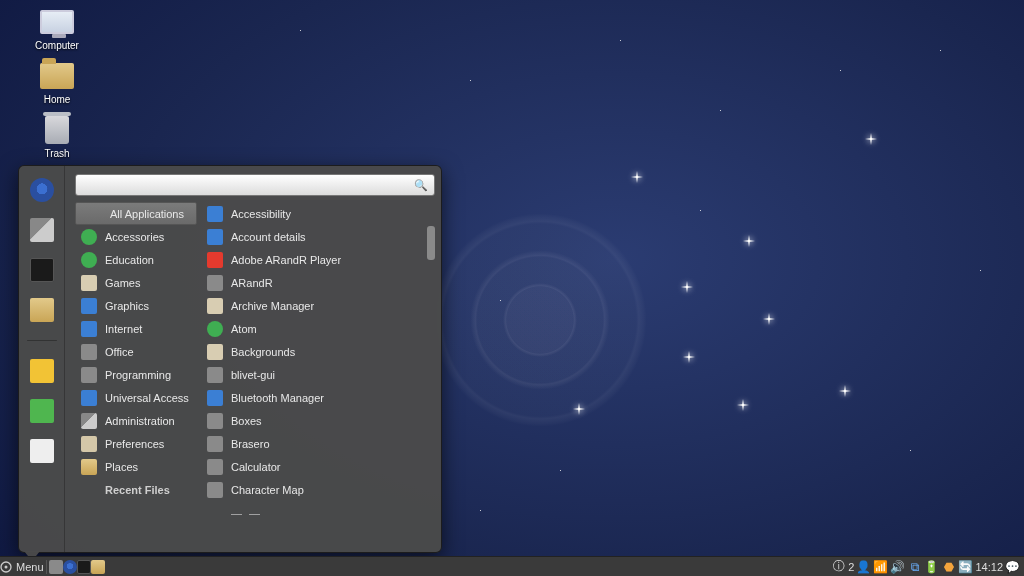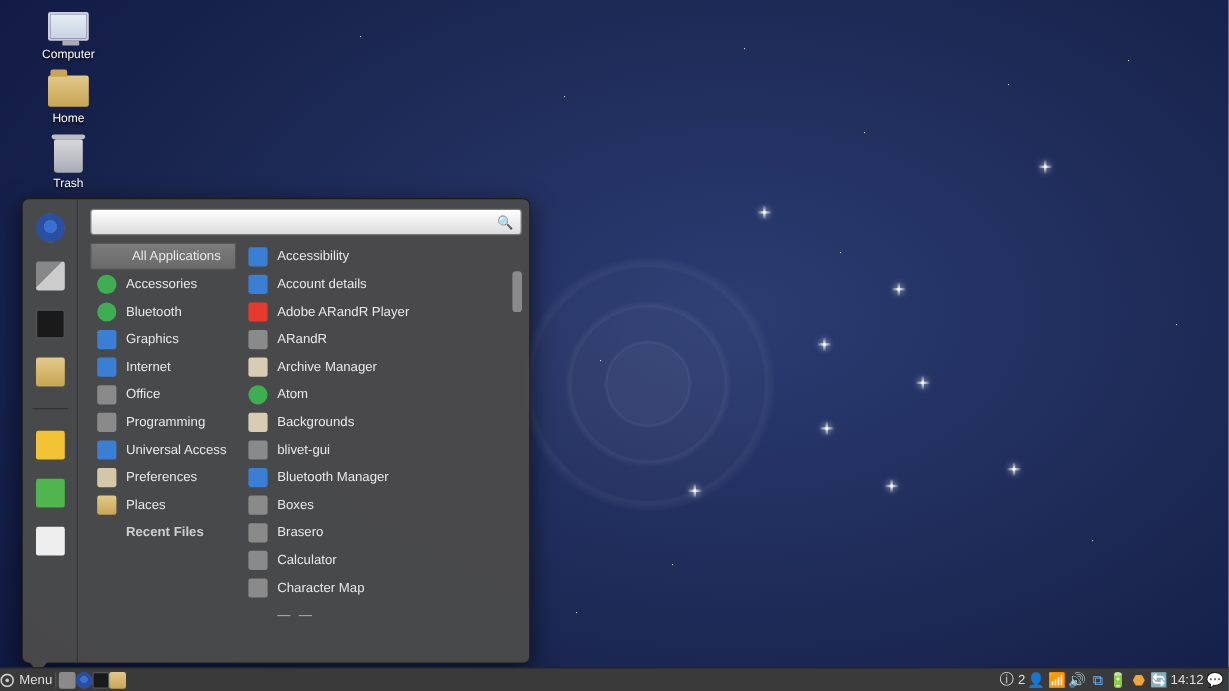--- a/index.html
+++ b/index.html
@@ -171,21 +171,27 @@
             <div class="row">
               <div class="ric">
                 <div class="iblock i-green"></div>
               </div>
               <span>Accessories</span>
             </div>
             <div class="row">
               <div class="ric">
                 <div class="iblock i-green"></div>
               </div>
-              <span>Bluetooth</span>
+              <span>Education</span>
+            </div>
+            <div class="row">
+              <div class="ric">
+                <div class="iblock i-cream"></div>
+              </div>
+              <span>Games</span>
             </div>
             <div class="row">
               <div class="ric">
                 <div class="iblock i-blue"></div>
               </div>
               <span>Graphics</span>
             </div>
             <div class="row">
               <div class="ric">
                 <div class="iblock i-blue"></div>
@@ -202,20 +208,26 @@
               <div class="ric">
                 <div class="iblock i-grey"></div>
               </div>
               <span>Programming</span>
             </div>
             <div class="row">
               <div class="ric">
                 <div class="iblock i-blue"></div>
               </div>
               <span>Universal Access</span>
+            </div>
+            <div class="row">
+              <div class="ric">
+                <div class="iblock i-tools"></div>
+              </div>
+              <span>Administration</span>
             </div>
             <div class="row">
               <div class="ric">
                 <div class="iblock i-prefs"></div>
               </div>
               <span>Preferences</span>
             </div>
             <div class="row">
               <div class="ric">
                 <div class="iblock i-folder"></div>

